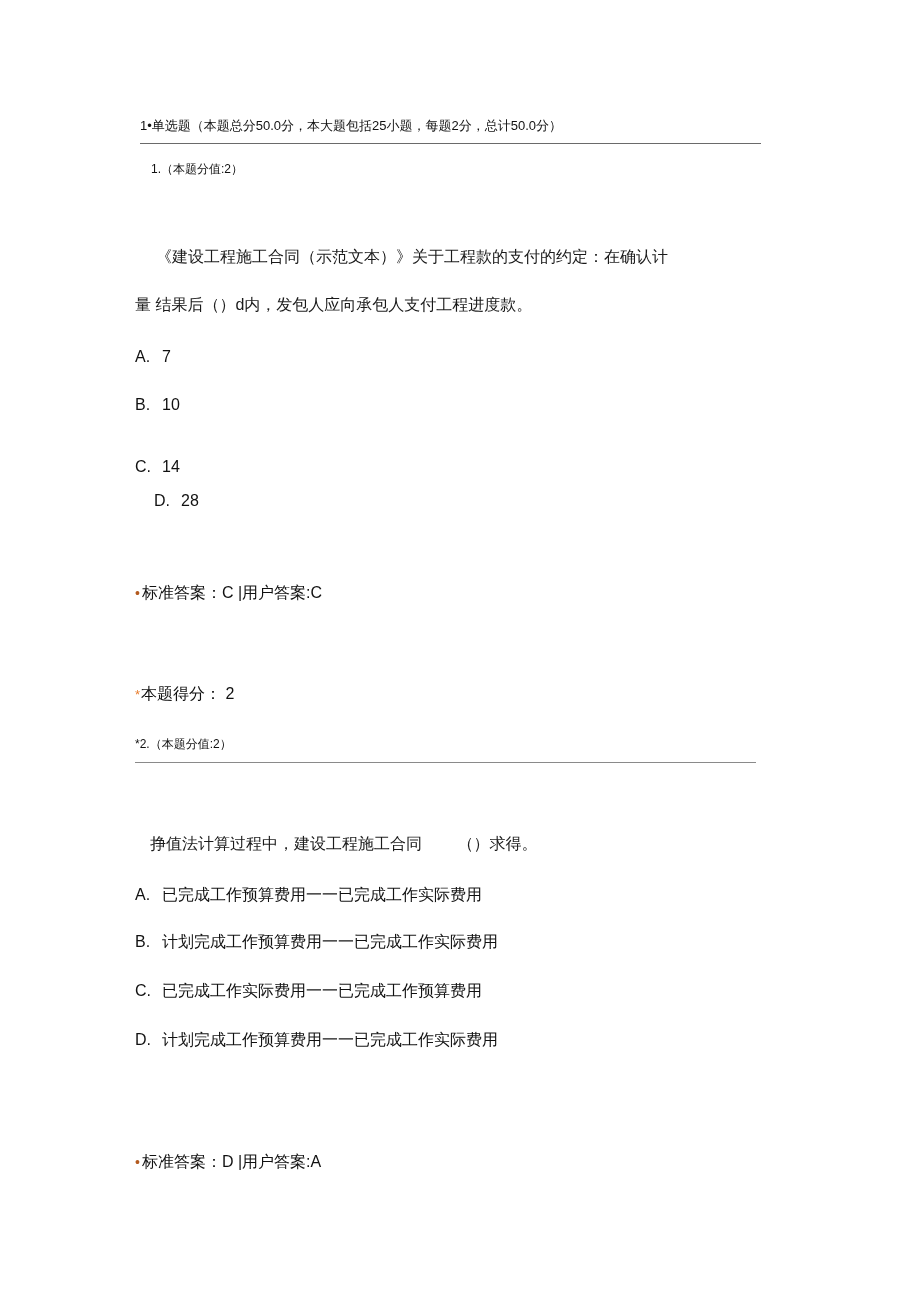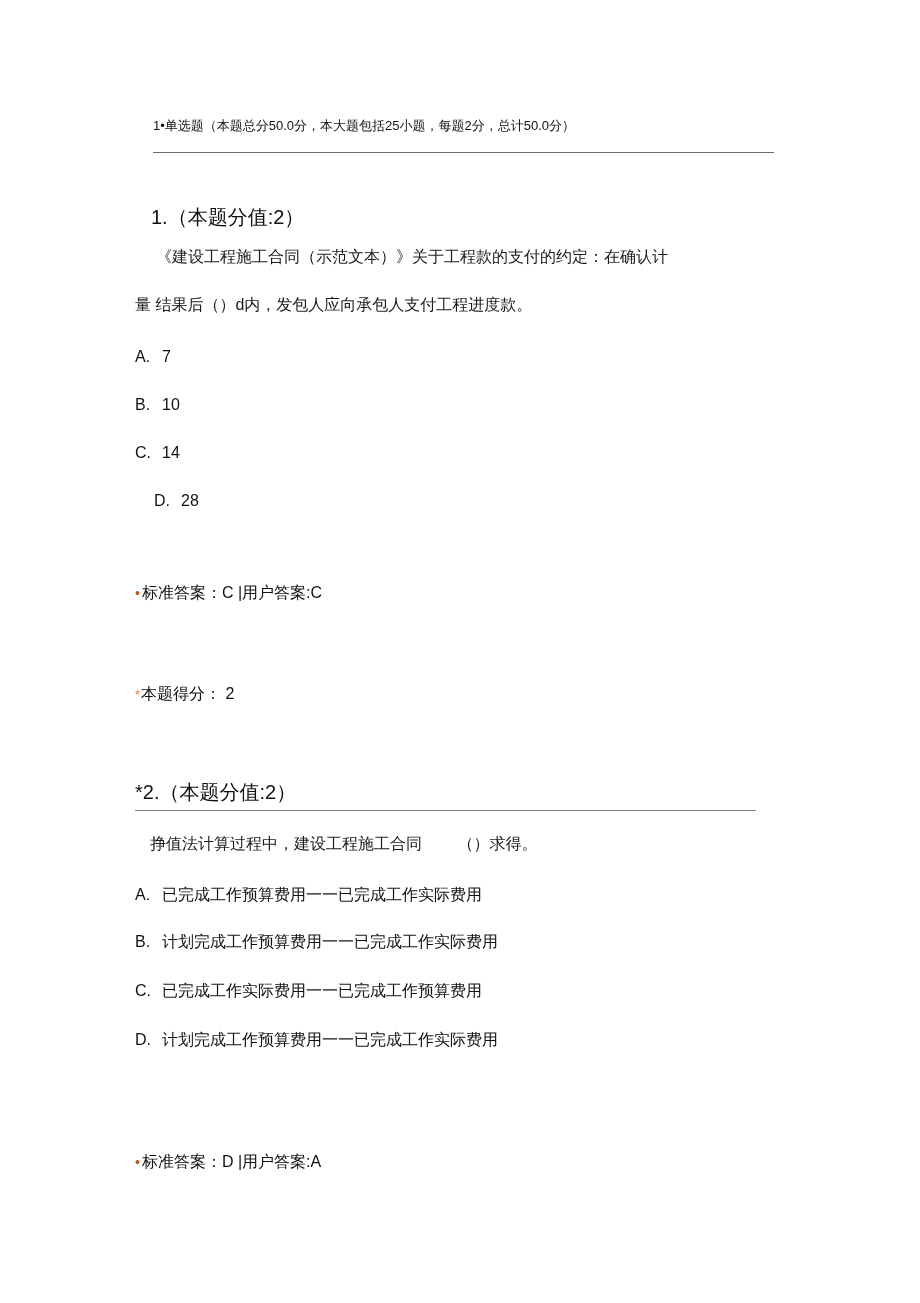--- a/index.html
+++ b/index.html
@@ -3,25 +3,25 @@
   <meta charset="utf-8">
   <style>
     html, body { margin: 0; padding: 0; background: #ffffff; }
     body {
       width: 920px; height: 1303px; position: relative; overflow: hidden;
       font-family: "Liberation Sans", "DejaVu Sans", sans-serif;
       color: #111111;
     }
     .abs { position: absolute; white-space: nowrap; }
     .section-header {
-      left: 153px; top: 117px; width: 621px;
+      left: 140px; top: 117px; width: 621px;
       font-size: 13px; line-height: 18px;
-      border-bottom: 1.5px solid #6a6a6a; padding-bottom: 17px;
+      border-bottom: 1.5px solid #6a6a6a; padding-bottom: 8px;
     }
-    .q-head { font-size: 20px; line-height: 20px; margin-top: 48px; }
+    .q-head { font-size: 12px; line-height: 20px; }
     .q1-head { left: 151px; top: 159px; }
     .q2-head {
       left: 135px; top: 734px; width: 621px;
       border-bottom: 1.5px solid #8a8a8a; padding-bottom: 8px;
     }
     .stem { font-size: 16px; line-height: 20px; color: #1a1a1a; }
     .opt { font-size: 16px; line-height: 20px; left: 135px; }
     .opt .lbl { display: inline-block; width: 27px; }
     .answer { font-size: 16px; line-height: 20px; left: 135px; text-align: center; }
     .bullet { color: #b35a1f; font-size: 14px; margin-right: 2px; }
@@ -35,21 +35,21 @@
 <div class="abs q-head q1-head">1.（本题分值:2）</div>
 <div class="abs stem" style="left:156px; top:247px;">《建设工程施工合同（示范文本）》关于工程款的支付的约定：在确认计</div>
 <div class="abs stem" style="left:135px; top:295px;">量  结果后（）d内，发包人应向承包人支付工程进度款。</div>
 
 <div class="abs opt" style="top:347px;">
   <span class="lbl">A.</span><span>7</span>
 </div>
 <div class="abs opt" style="top:395px;">
   <span class="lbl">B.</span><span>10</span>
 </div>
-<div class="abs opt" style="top:443px;">
+<div class="abs opt" style="top:457px;">
   <span class="lbl">C.</span><span>14</span>
 </div>
 <div class="abs opt" style="top:491px;margin-left:19px;">
   <span class="lbl">D.</span><span>28</span>
 </div>
 
 <div class="abs answer" style="top:583px;">
   <span class="bullet">•</span><span>标准答案：C |用户答案:C</span>
 </div>
 <div class="abs answer" style="top:684px;">

